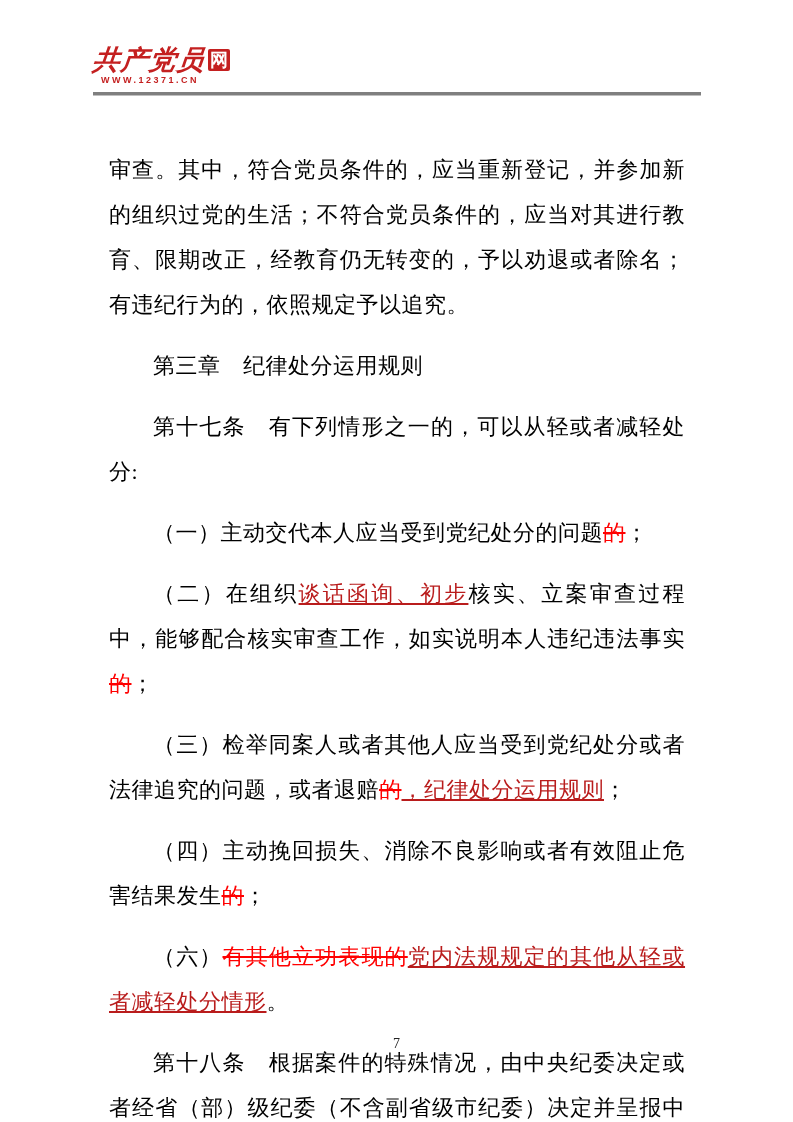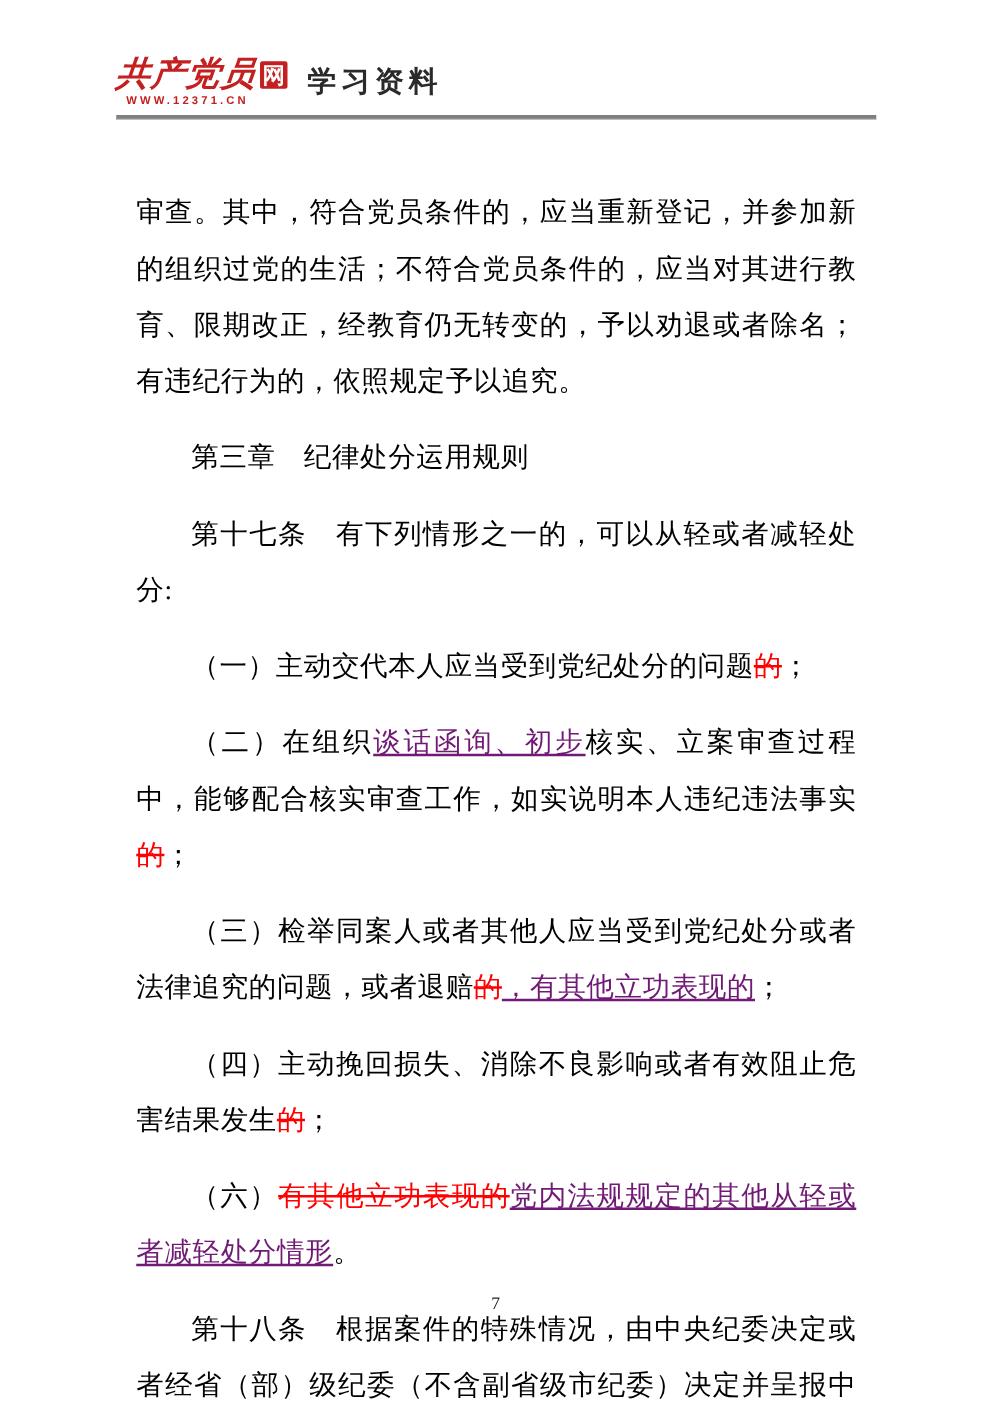--- a/index.html
+++ b/index.html
@@ -96,21 +96,21 @@
   }
   .para { margin: 16px; }
   .para + .para { margin-top: 3px; }
   .para.indent { text-indent: 2em; }
   .para.bold { font-weight: normal; }
   .run-del {
     color: #ff0000;
     text-decoration: line-through;
   }
   .run-ins {
-    color: #701a75;
+    color: #b91c1c;
     text-decoration: underline;
   }
 
   
   .footer {
     position: absolute;
     left: 0;
     top: 1036px;
     width: 793px;
     text-align: center;
@@ -124,32 +124,31 @@
 <div class="page">
 
   <div class="header">
     <div class="logo">
       <div class="logo-top">
         <span class="logo-calligraphy">共产党员</span>
         <span class="logo-box">网</span>
       </div>
       <div class="logo-url">WWW.12371.CN</div>
     </div>
-    <div class="header-label">学习资料</div>
   </div>
 
   <div class="header-rule"></div>
 
   <div class="content">
       <p class="para"><span class="run-normal">审查。其中，符合党员条件的，应当重新登记，并参加新的组织过党的生活；不符合党员条件的，应当对其进行教育、限期改正，经教育仍无转变的，予以劝退或者除名；有违纪行为的，依照规定予以追究。</span></p>
       <p class="para indent bold"><span class="run-normal">第三章　纪律处分运用规则</span></p>
       <p class="para indent"><span class="run-normal">第十七条　有下列情形之一的，可以从轻或者减轻处分:</span></p>
       <p class="para indent"><span class="run-normal">（一）主动交代本人应当受到党纪处分的问题</span><span class="run-del">的</span><span class="run-normal">；</span></p>
       <p class="para indent"><span class="run-normal">（二）在组织</span><span class="run-ins">谈话函询、初步</span><span class="run-normal">核实、立案审查过程中，能够配合核实审查工作，如实说明本人违纪违法事实</span><span class="run-del">的</span><span class="run-normal">；</span></p>
-      <p class="para indent"><span class="run-normal">（三）检举同案人或者其他人应当受到党纪处分或者法律追究的问题，或者退赔</span><span class="run-del">的</span><span class="run-ins">，有其他立功表现的</span><span class="run-normal">；</span></p>
+      <p class="para indent"><span class="run-normal">（三）检举同案人或者其他人应当受到党纪处分或者法律追究的问题，或者退赔</span><span class="run-del">的</span><span class="run-ins">，纪律处分运用规则</span><span class="run-normal">；</span></p>
       <p class="para indent"><span class="run-normal">（四）主动挽回损失、消除不良影响或者有效阻止危害结果发生</span><span class="run-del">的</span><span class="run-normal">；</span></p>
       <p class="para indent"><span class="run-normal">（六）</span><span class="run-del">有其他立功表现的</span><span class="run-ins">党内法规规定的其他从轻或者减轻处分情形</span><span class="run-normal">。</span></p>
       <p class="para indent"><span class="run-normal">第十八条　根据案件的特殊情况，由中央纪委决定或者经省（部）级纪委（不含副省级市纪委）决定并呈报中央纪委批准，</span></p>
     </div>
 
   <div class="footer">
     <span>7</span>
   </div>
 
 </div>

